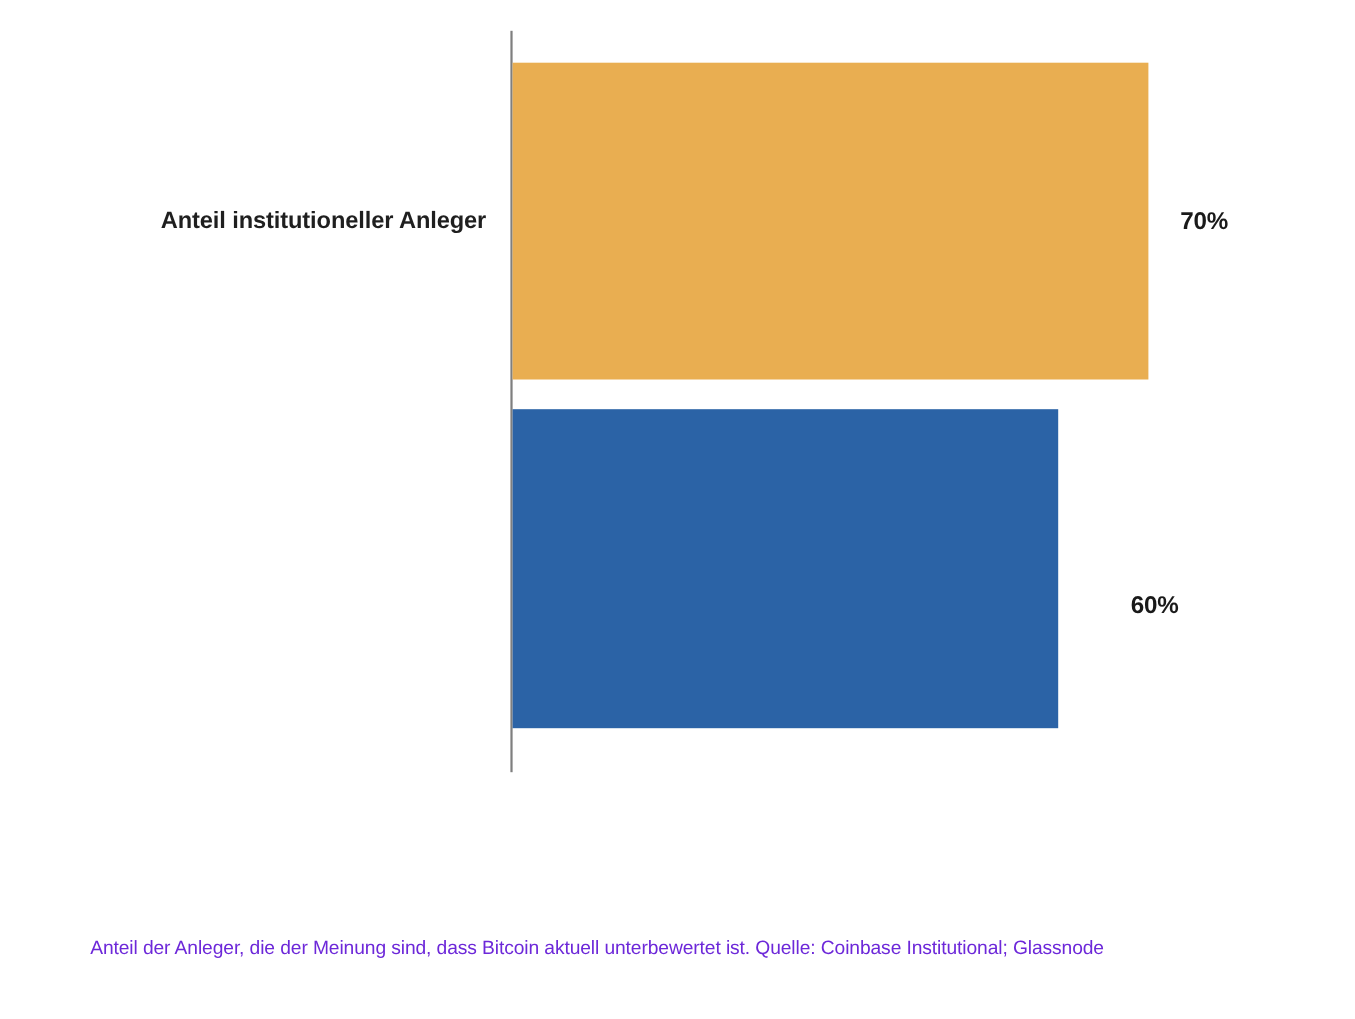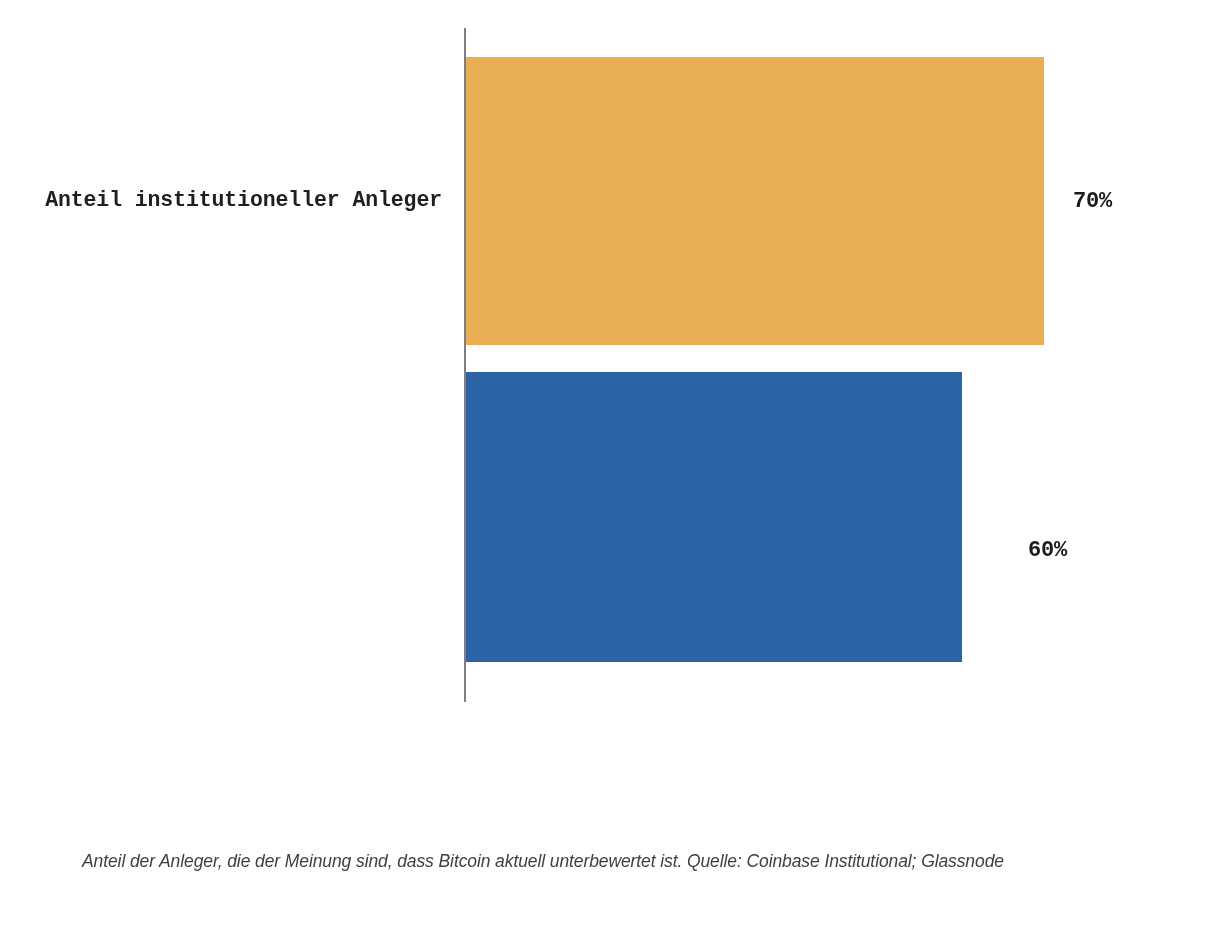--- a/index.html
+++ b/index.html
@@ -37,21 +37,20 @@
     top: 28px;
     width: 2px;
     height: 674px;
     background: #7f7f7f;
   }
 
   .bar-row {
     position: absolute;
     left: 0;
     width: 1232px;
-    font-family: Liberation Mono, monospace;
   }
   .bar-row.row-0 { top: 57px;  height: 288px; }
   .bar-row.row-1 { top: 372px; height: 290px; }
 
   .cat-label {
     position: absolute;
     right: 790px;           
     top: 50%;
     transform: translateY(-50%);
     width: 420px;
@@ -86,22 +85,21 @@
   .value-label.val-0 { left: 1112px; }
   .value-label.val-1 { left: 1021px; }
 
   
   #caption {
     position: absolute;
     left: 82px;
     top: 851px;
     width: 1090px;
     font-size: 17.5px;
-    font-style: italic;
-    color: #404040;
+    color: #6d28d9;
     letter-spacing: -0.1px;
     white-space: nowrap;
   }
 </style>
 </head>
 <body>
 
 <div id="figure">
 
   <div id="plot">

